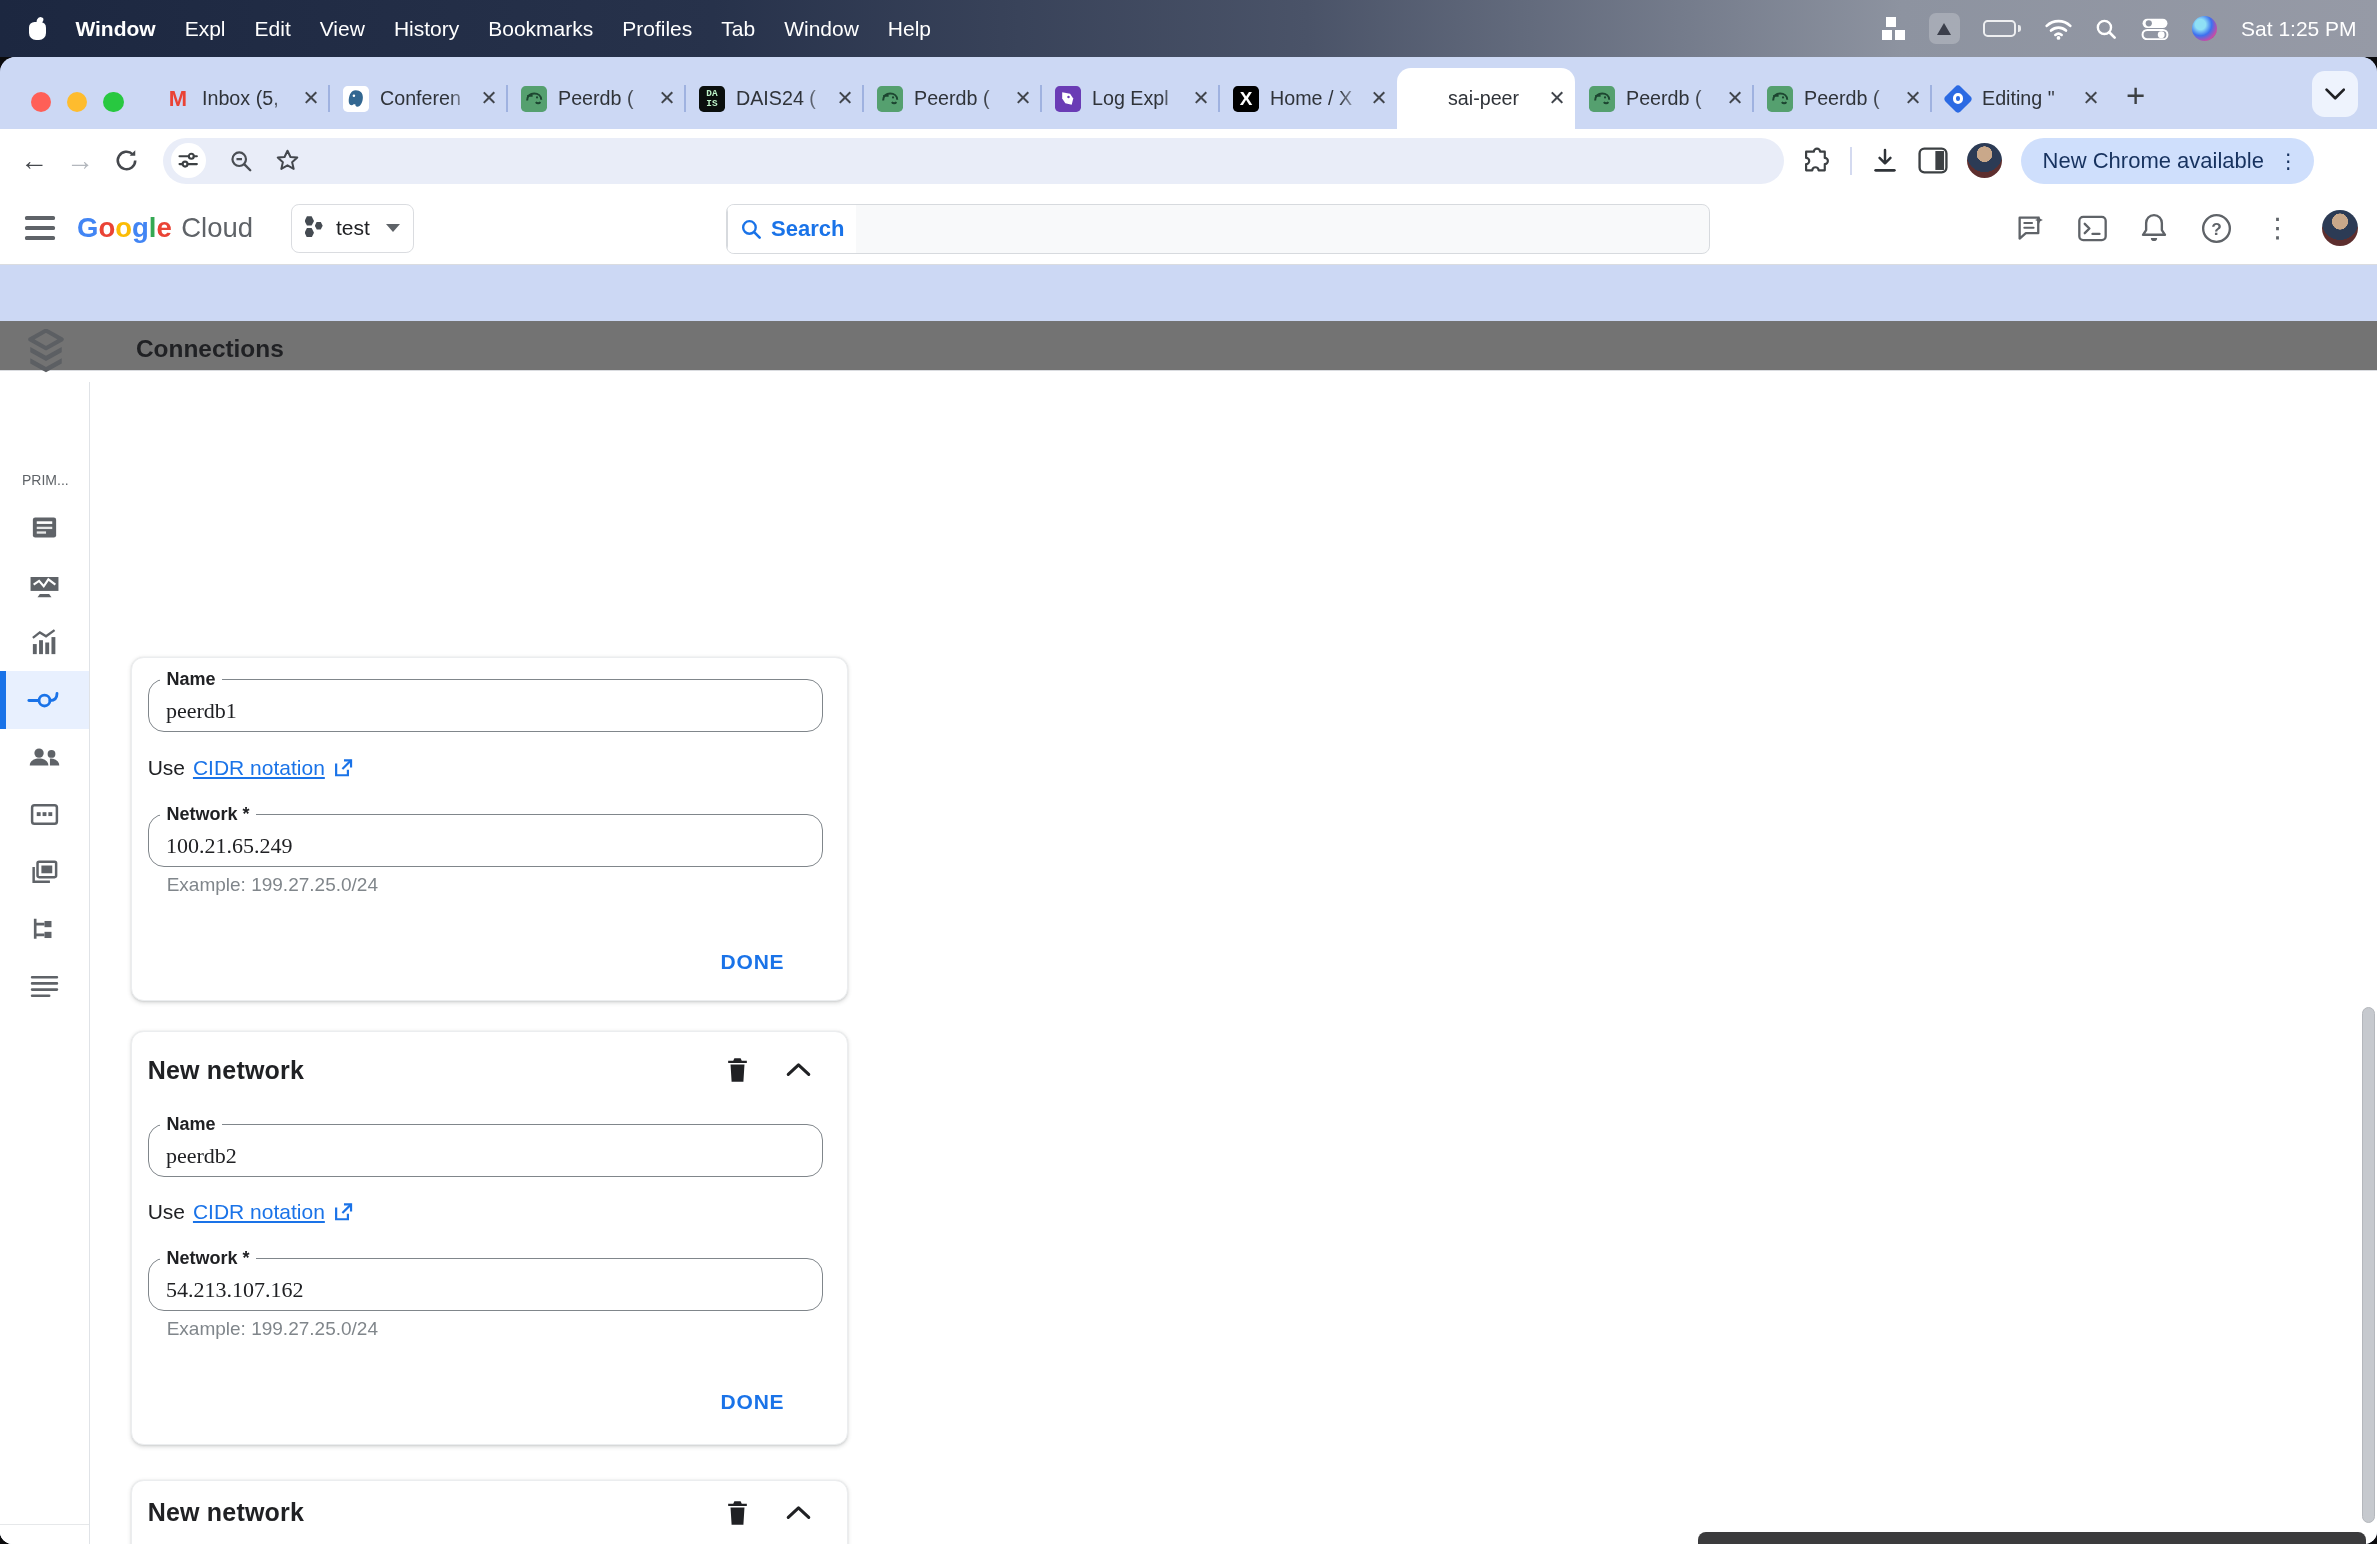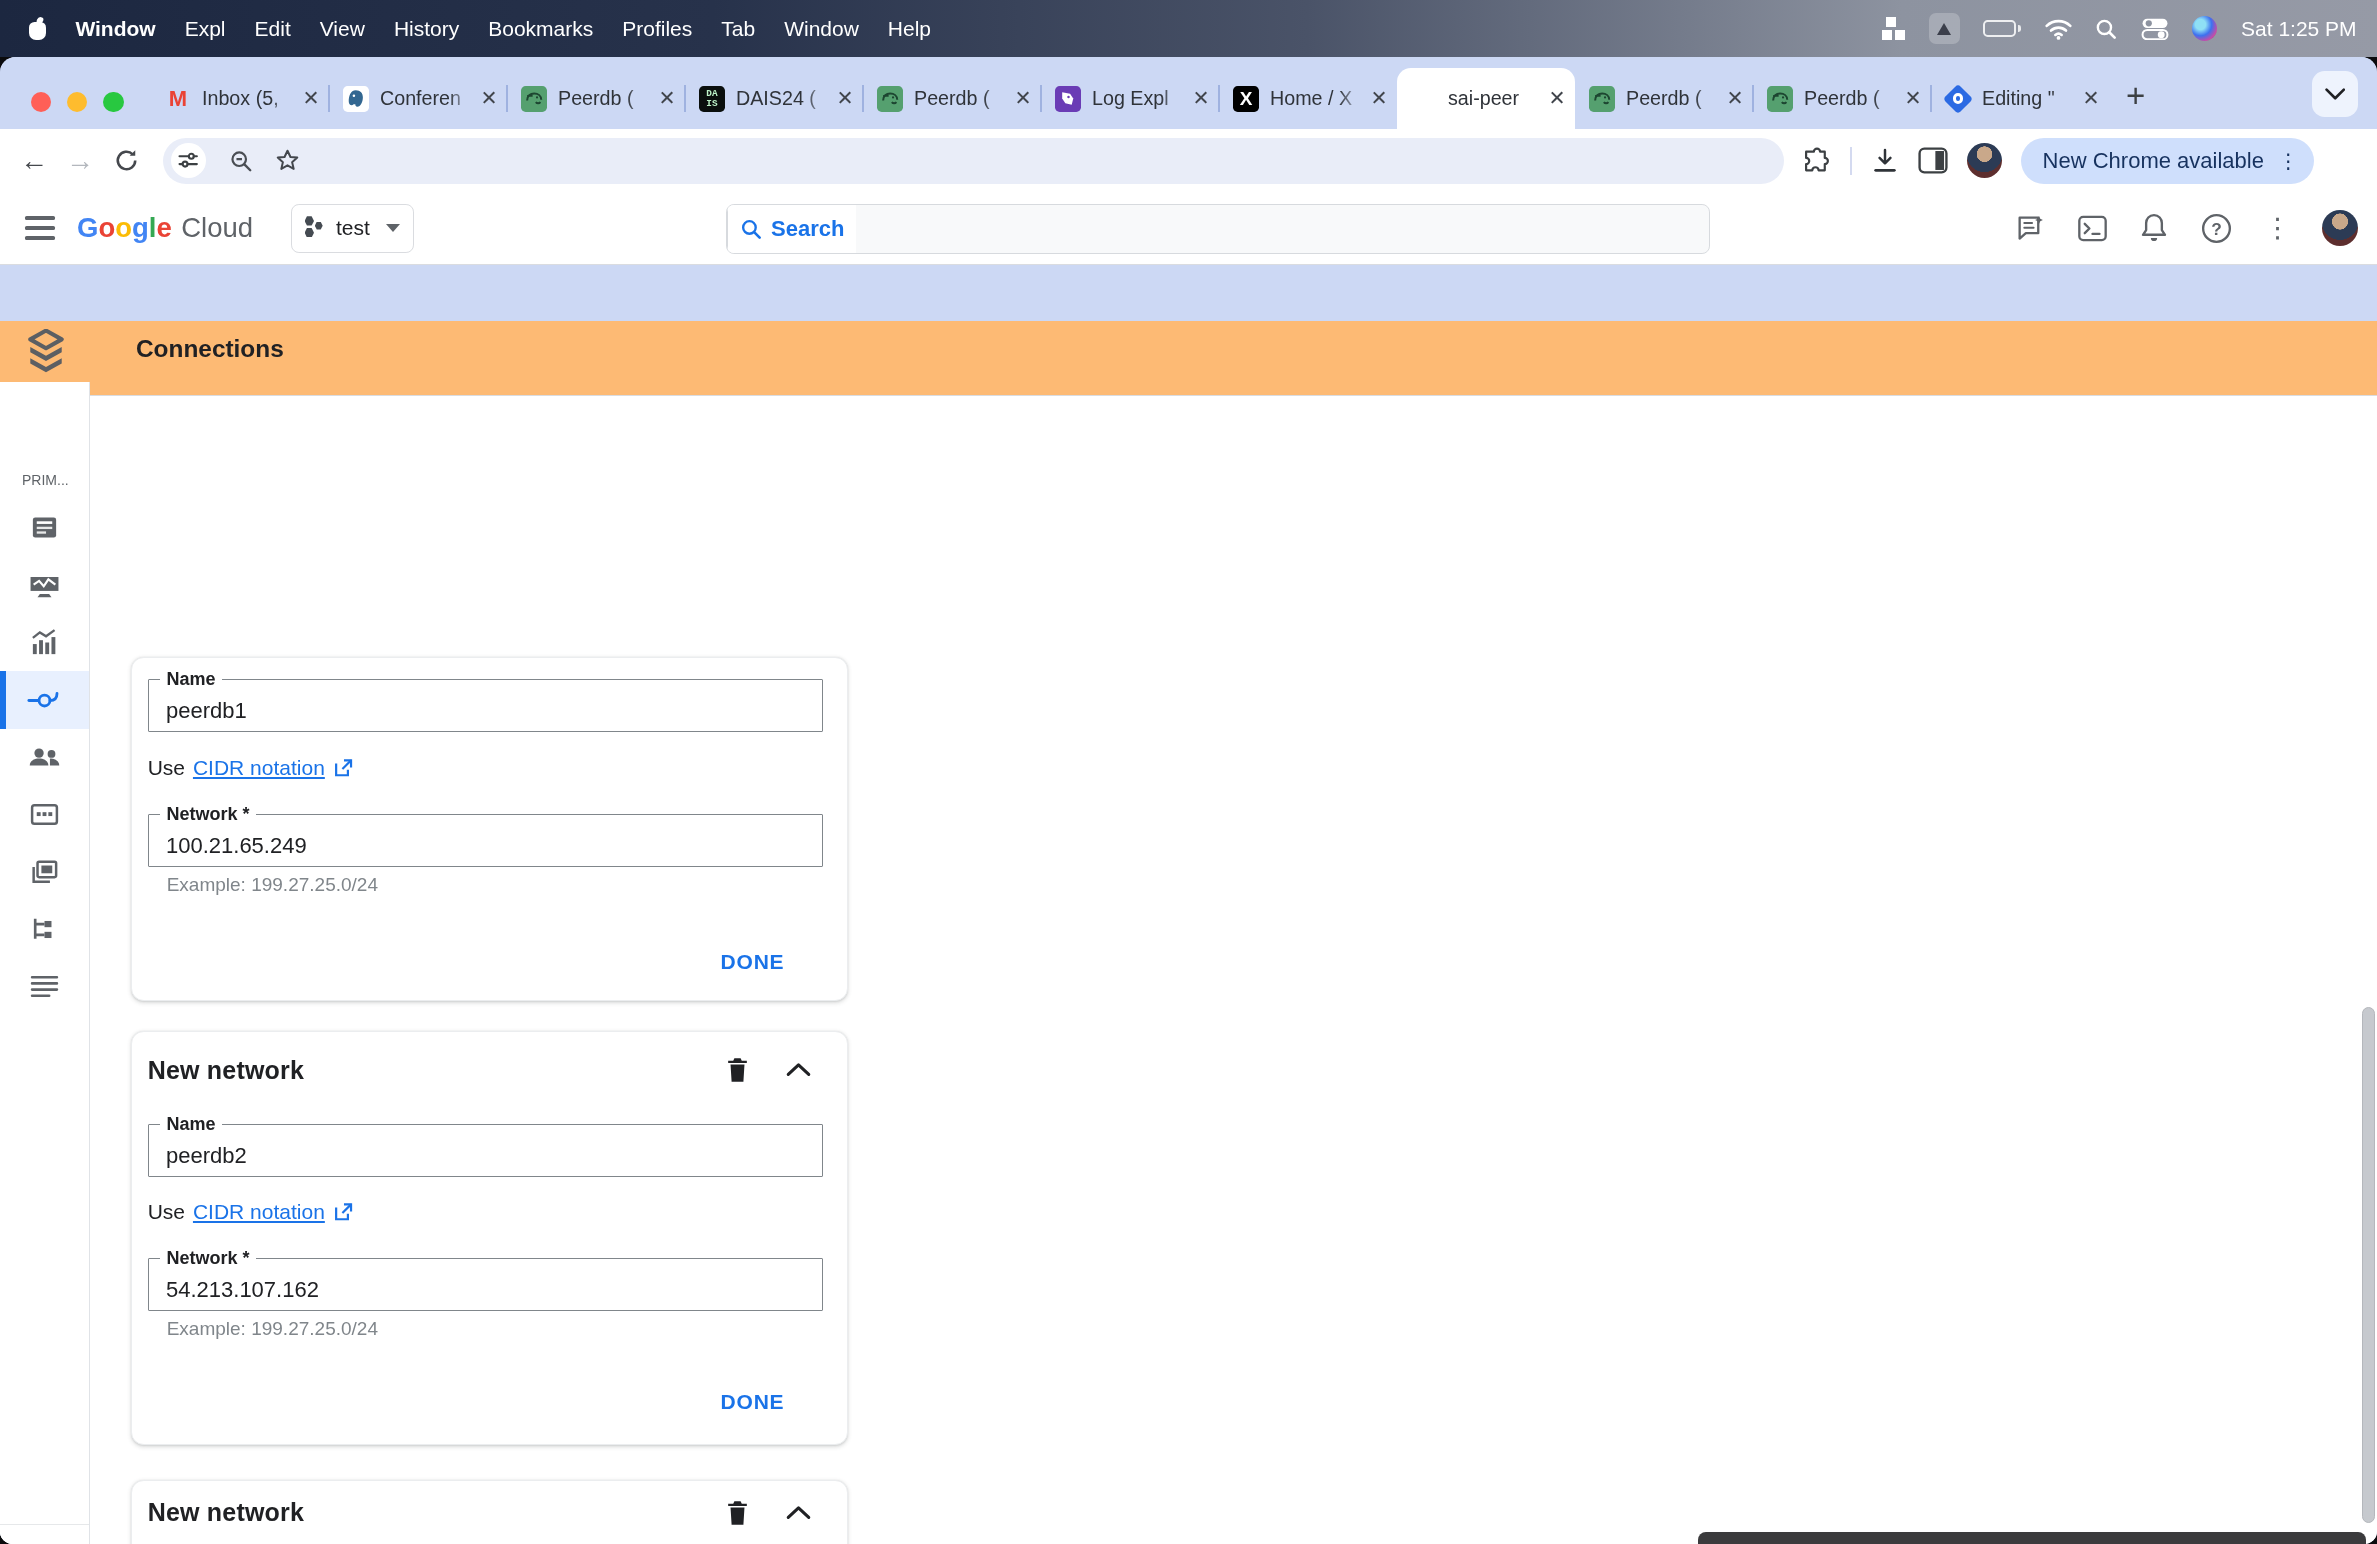--- a/index.html
+++ b/index.html
@@ -104,40 +104,40 @@
     font-family:"Liberation Sans",sans-serif; }
   #gcp-search .sbtn { width:129px; height:100%; background:#fff; border-left:1.2px solid #d7dade; display:flex; align-items:center; justify-content:center; gap:9.4px;
     font-size:22px; color:#1a73e8; font-weight:600; }
   #gcp-icons { position:absolute; right:19px; display:flex; align-items:center; gap:31px; }
   #gcp-icons .gic { color:#5f6368; }
   #gcp-icons .dots3 { font-size:27px; color:#5f6368; letter-spacing:0; }
   .avatar.mid { width:36px; height:36px; }
 
   
   #app-body { position:absolute; left:0; top:264px; width:2377px; bottom:0; background:#fff; }
-  #subheader { position:absolute; left:0; top:0; width:2377px; height:75px; border-bottom:1.6px solid #dadce0; background:#fdba74; }
+  #subheader { position:absolute; left:0; top:0; width:2377px; height:50px; border-bottom:1.6px solid #dadce0; background:#737373; }
   #page-title { position:absolute; left:136px; top:14px; font-size:24.4px; color:#202124; }
   #sql-logo { position:absolute; left:27px; top:7.9px; }
 
   #sidebar { position:absolute; left:0; top:61px; width:90px; bottom:0; border-right:1.6px solid #e0e3e7; background:#fff; }
   #side-label { position:absolute; left:22px; top:90px; font-size:14px; color:#5f6368; }
   .side-item { position:absolute; left:0; width:89px; height:58px; display:flex; align-items:center; justify-content:center; color:#5f6368; }
   .side-item.active { background:#e8f0fe; color:#1a73e8; }
   .side-item.active::before { content:""; position:absolute; left:0; top:0; bottom:0; width:5.5px; background:#1a73e8; }
   .side-foot-sep { position:absolute; left:0; width:89px; height:0; border-top:1.6px solid #e6e8ea; }
 
   
   .card { position:absolute; left:131px; width:717px; background:#fff; border:0.8px solid #ebedef; border-radius:12.6px;
     box-shadow:0 1.6px 4.7px rgba(60,64,67,.18), 0 0.8px 1.6px rgba(60,64,67,.1); padding:0 23.6px 0 15.7px; }
   .card-head { display:flex; align-items:center; height:38px;text-align:right; }
   .card-title { font-size:25px; font-weight:700; color:#202124; letter-spacing:0.2px; }
   .head-actions { margin-left:auto; display:flex; align-items:center; gap:35px; padding-right:11px; color:#202124; }
   .field { position:relative; display:block; height:53px; }
-  .field input { width:100%; height:100%; border:1.2px solid #80868b; border-radius:1px; padding:11px 17.3px 0 17.3px;
-    font-size:22px; color:#202124; outline:none; font-family:Liberation Sans, sans-serif; }
+  .field input { width:100%; height:100%; border:1.2px solid #80868b; border-radius:16px; padding:11px 17.3px 0 17.3px;
+    font-size:22px; color:#202124; outline:none; font-family:Liberation Serif, serif; }
   .field .f-label { position:absolute; left:12.6px; top:-10.2px; background:#fff; padding:0 6.3px; font-size:18px; color:#202124; font-weight:600; }
   .use-row { display:flex; align-items:center; gap:7.9px; font-size:21px; color:#202124; }
   .use-row a { color:#1a73e8; text-decoration:underline; cursor:pointer; }
   .hint { font-size:19px; color:#80868b; padding-left:19px; }
   .done-row { display:flex; justify-content:flex-end; padding-right:28px; }
   .done-row button { background:none; border:none; color:#1a73e8; font-size:21px; font-weight:700; letter-spacing:0.8px; cursor:pointer;
     font-family:"Liberation Sans",sans-serif; padding:7.9px 11px; }
 
   
   #card-0 { top:336px; height:344px; }

